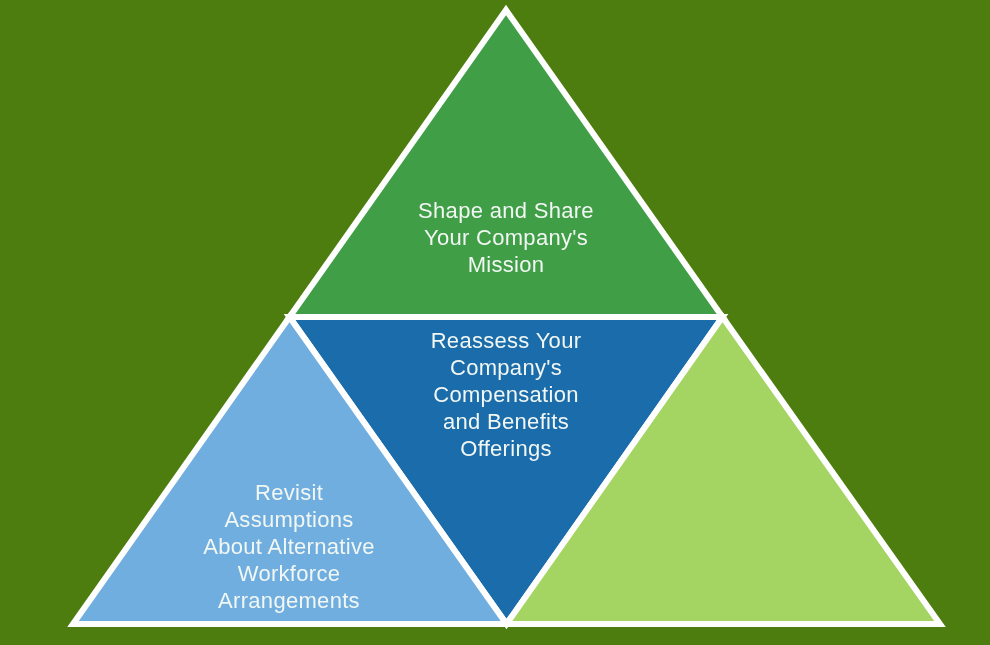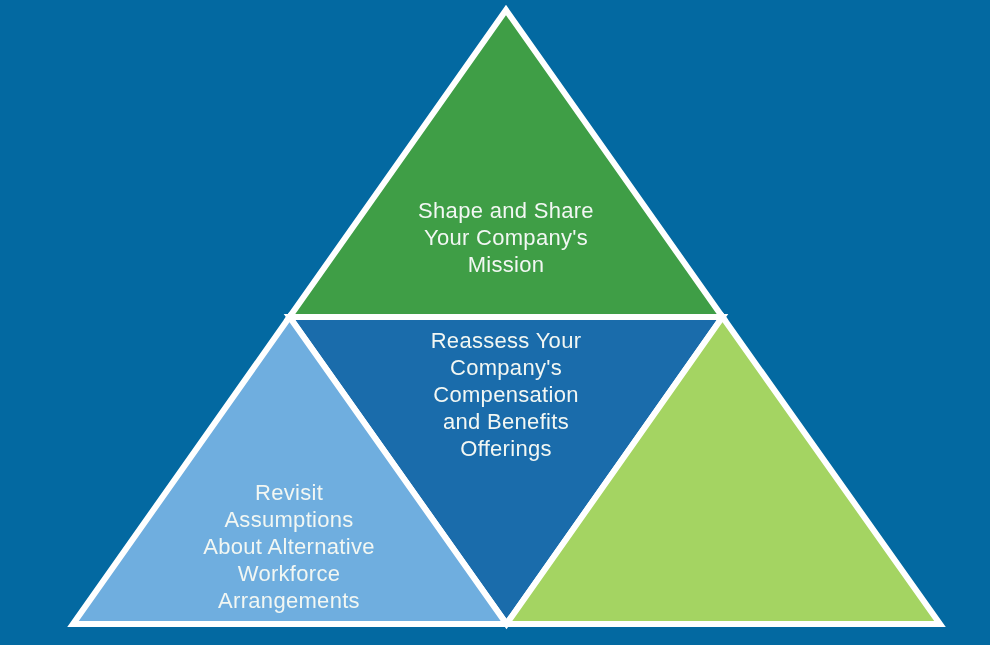--- a/index.html
+++ b/index.html
@@ -4,21 +4,21 @@
 <style>
   html, body {
     margin: 0;
     padding: 0;
     background: #ffffff;
   }
   .canvas {
     position: relative;
     width: 990px;
     height: 645px;
-    background: #0369a1;
+    background: #4d7c0f;
     overflow: hidden;
     font-family: "Liberation Sans", "DejaVu Sans", sans-serif;
   }
   .pyramid-svg {
     position: absolute;
     left: 0;
     top: 0;
   }
   .pyramid-svg polygon {
     stroke: #ffffff;

